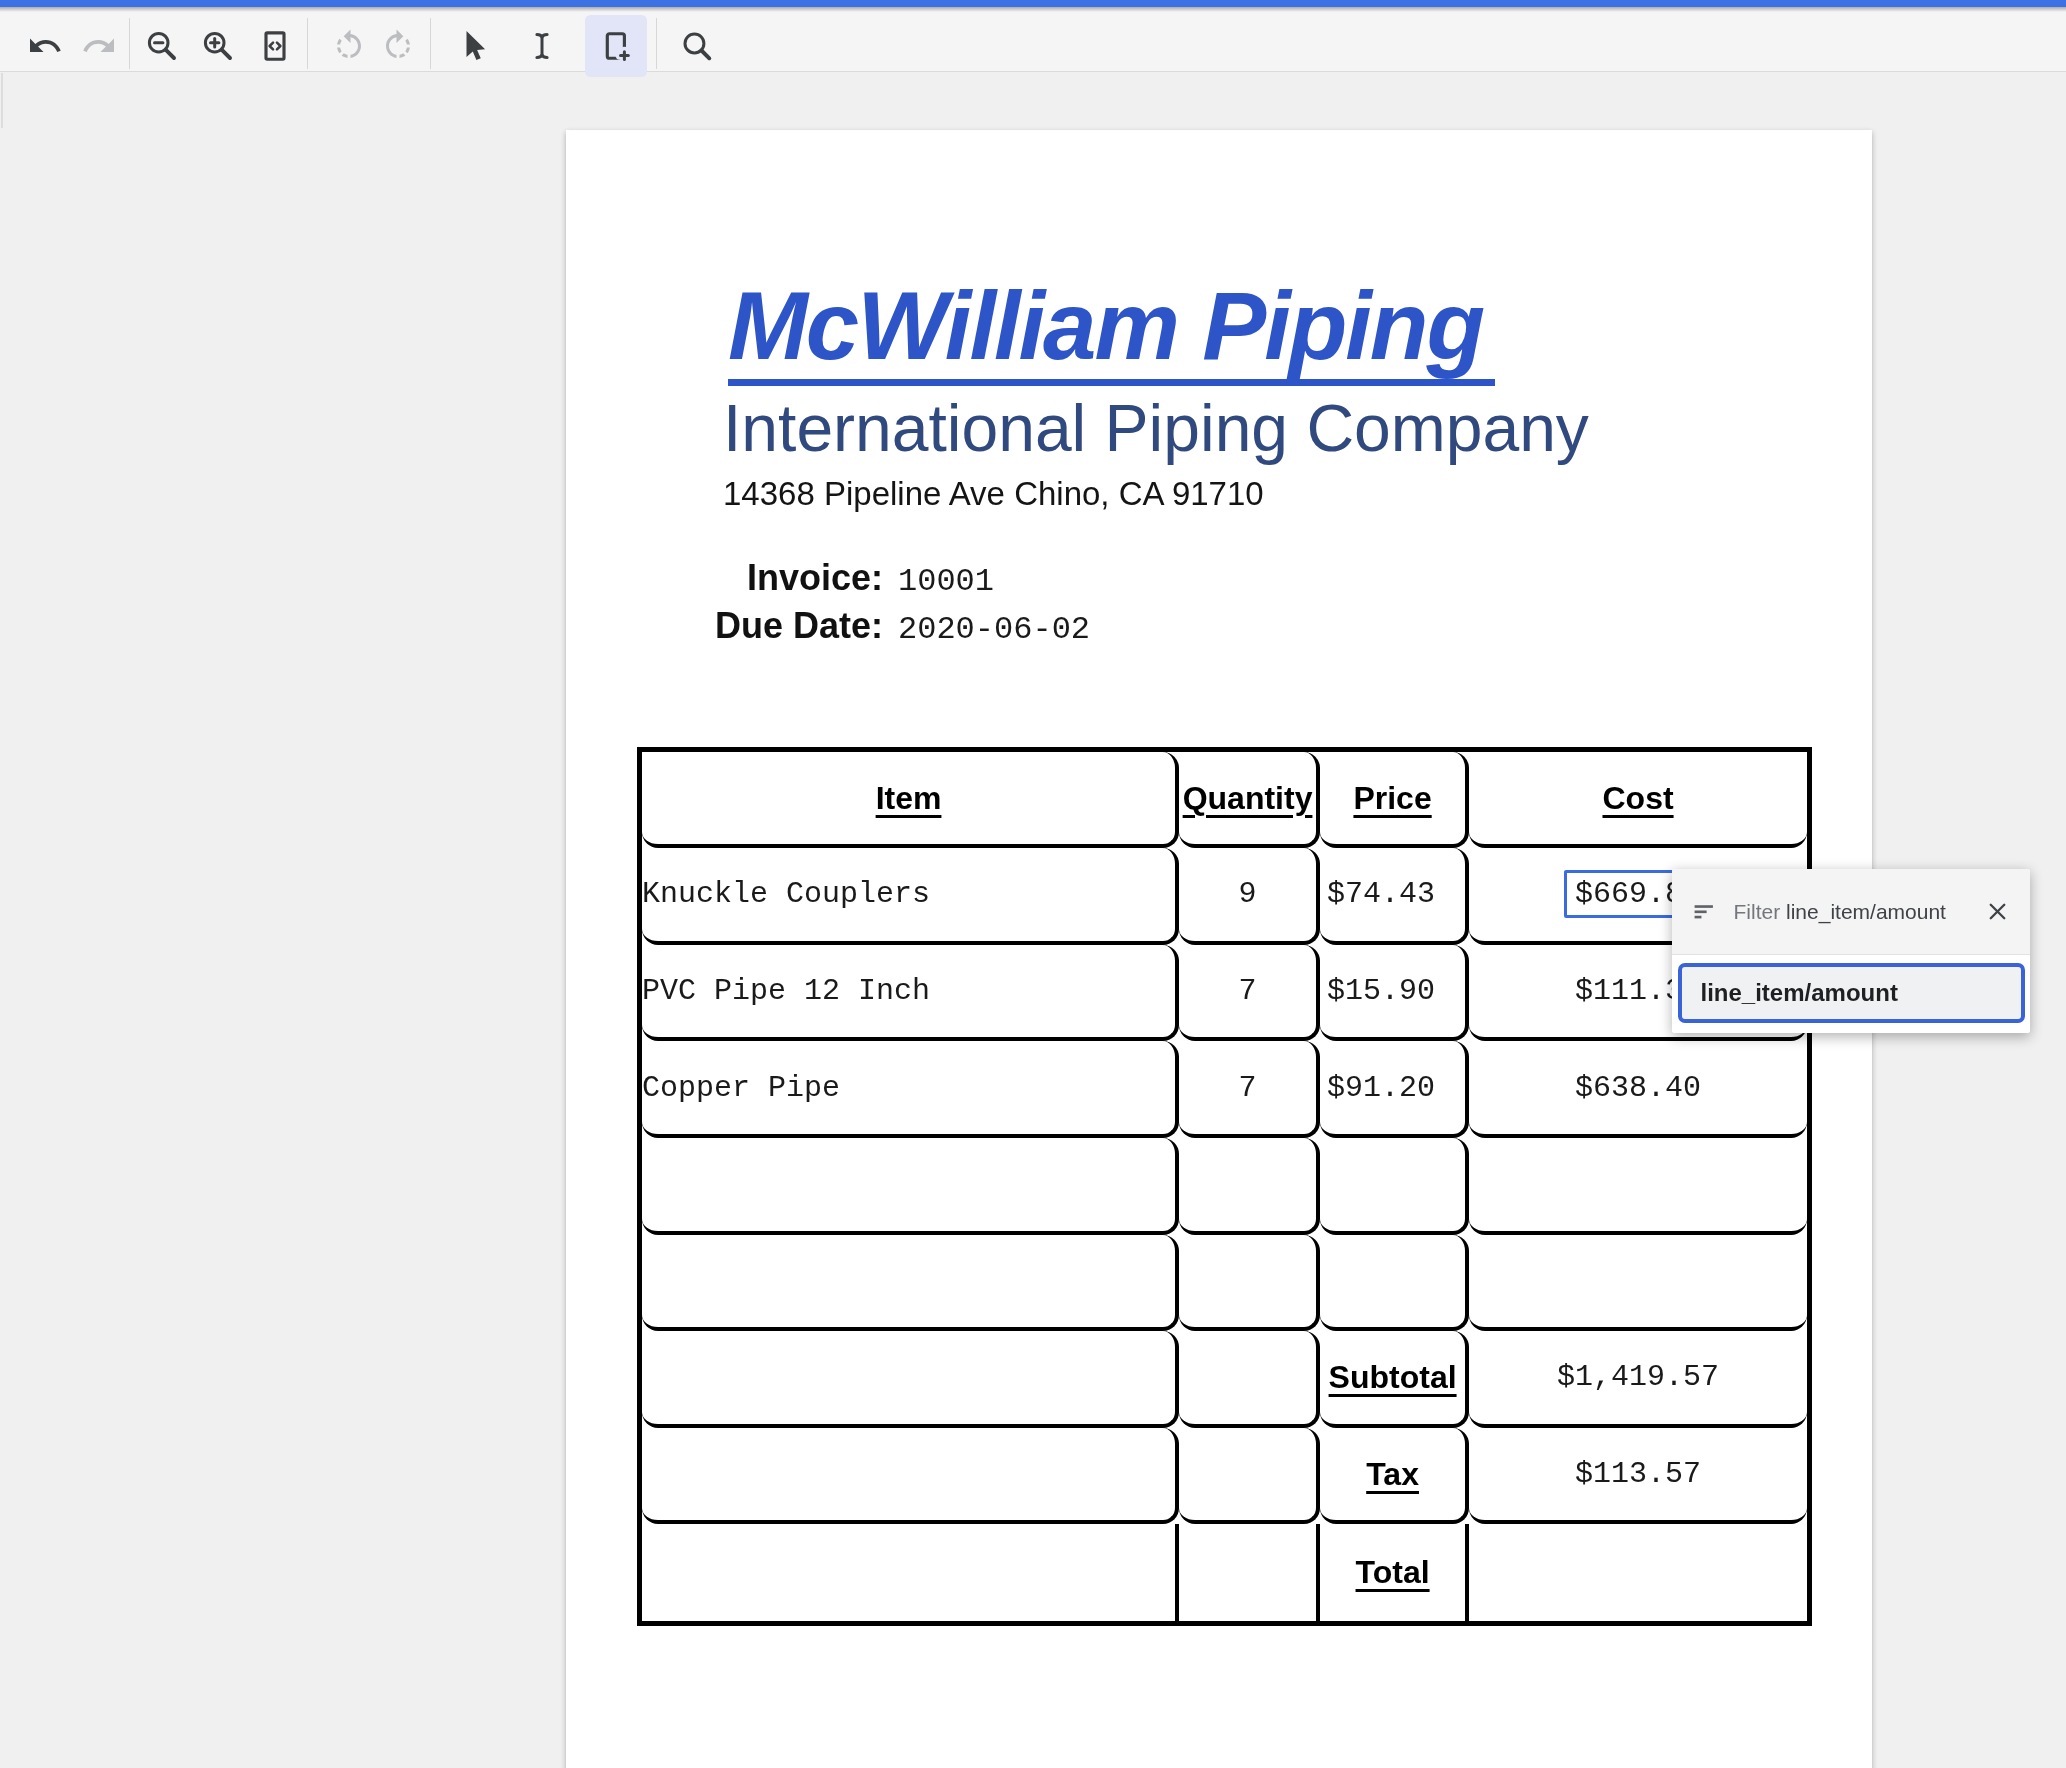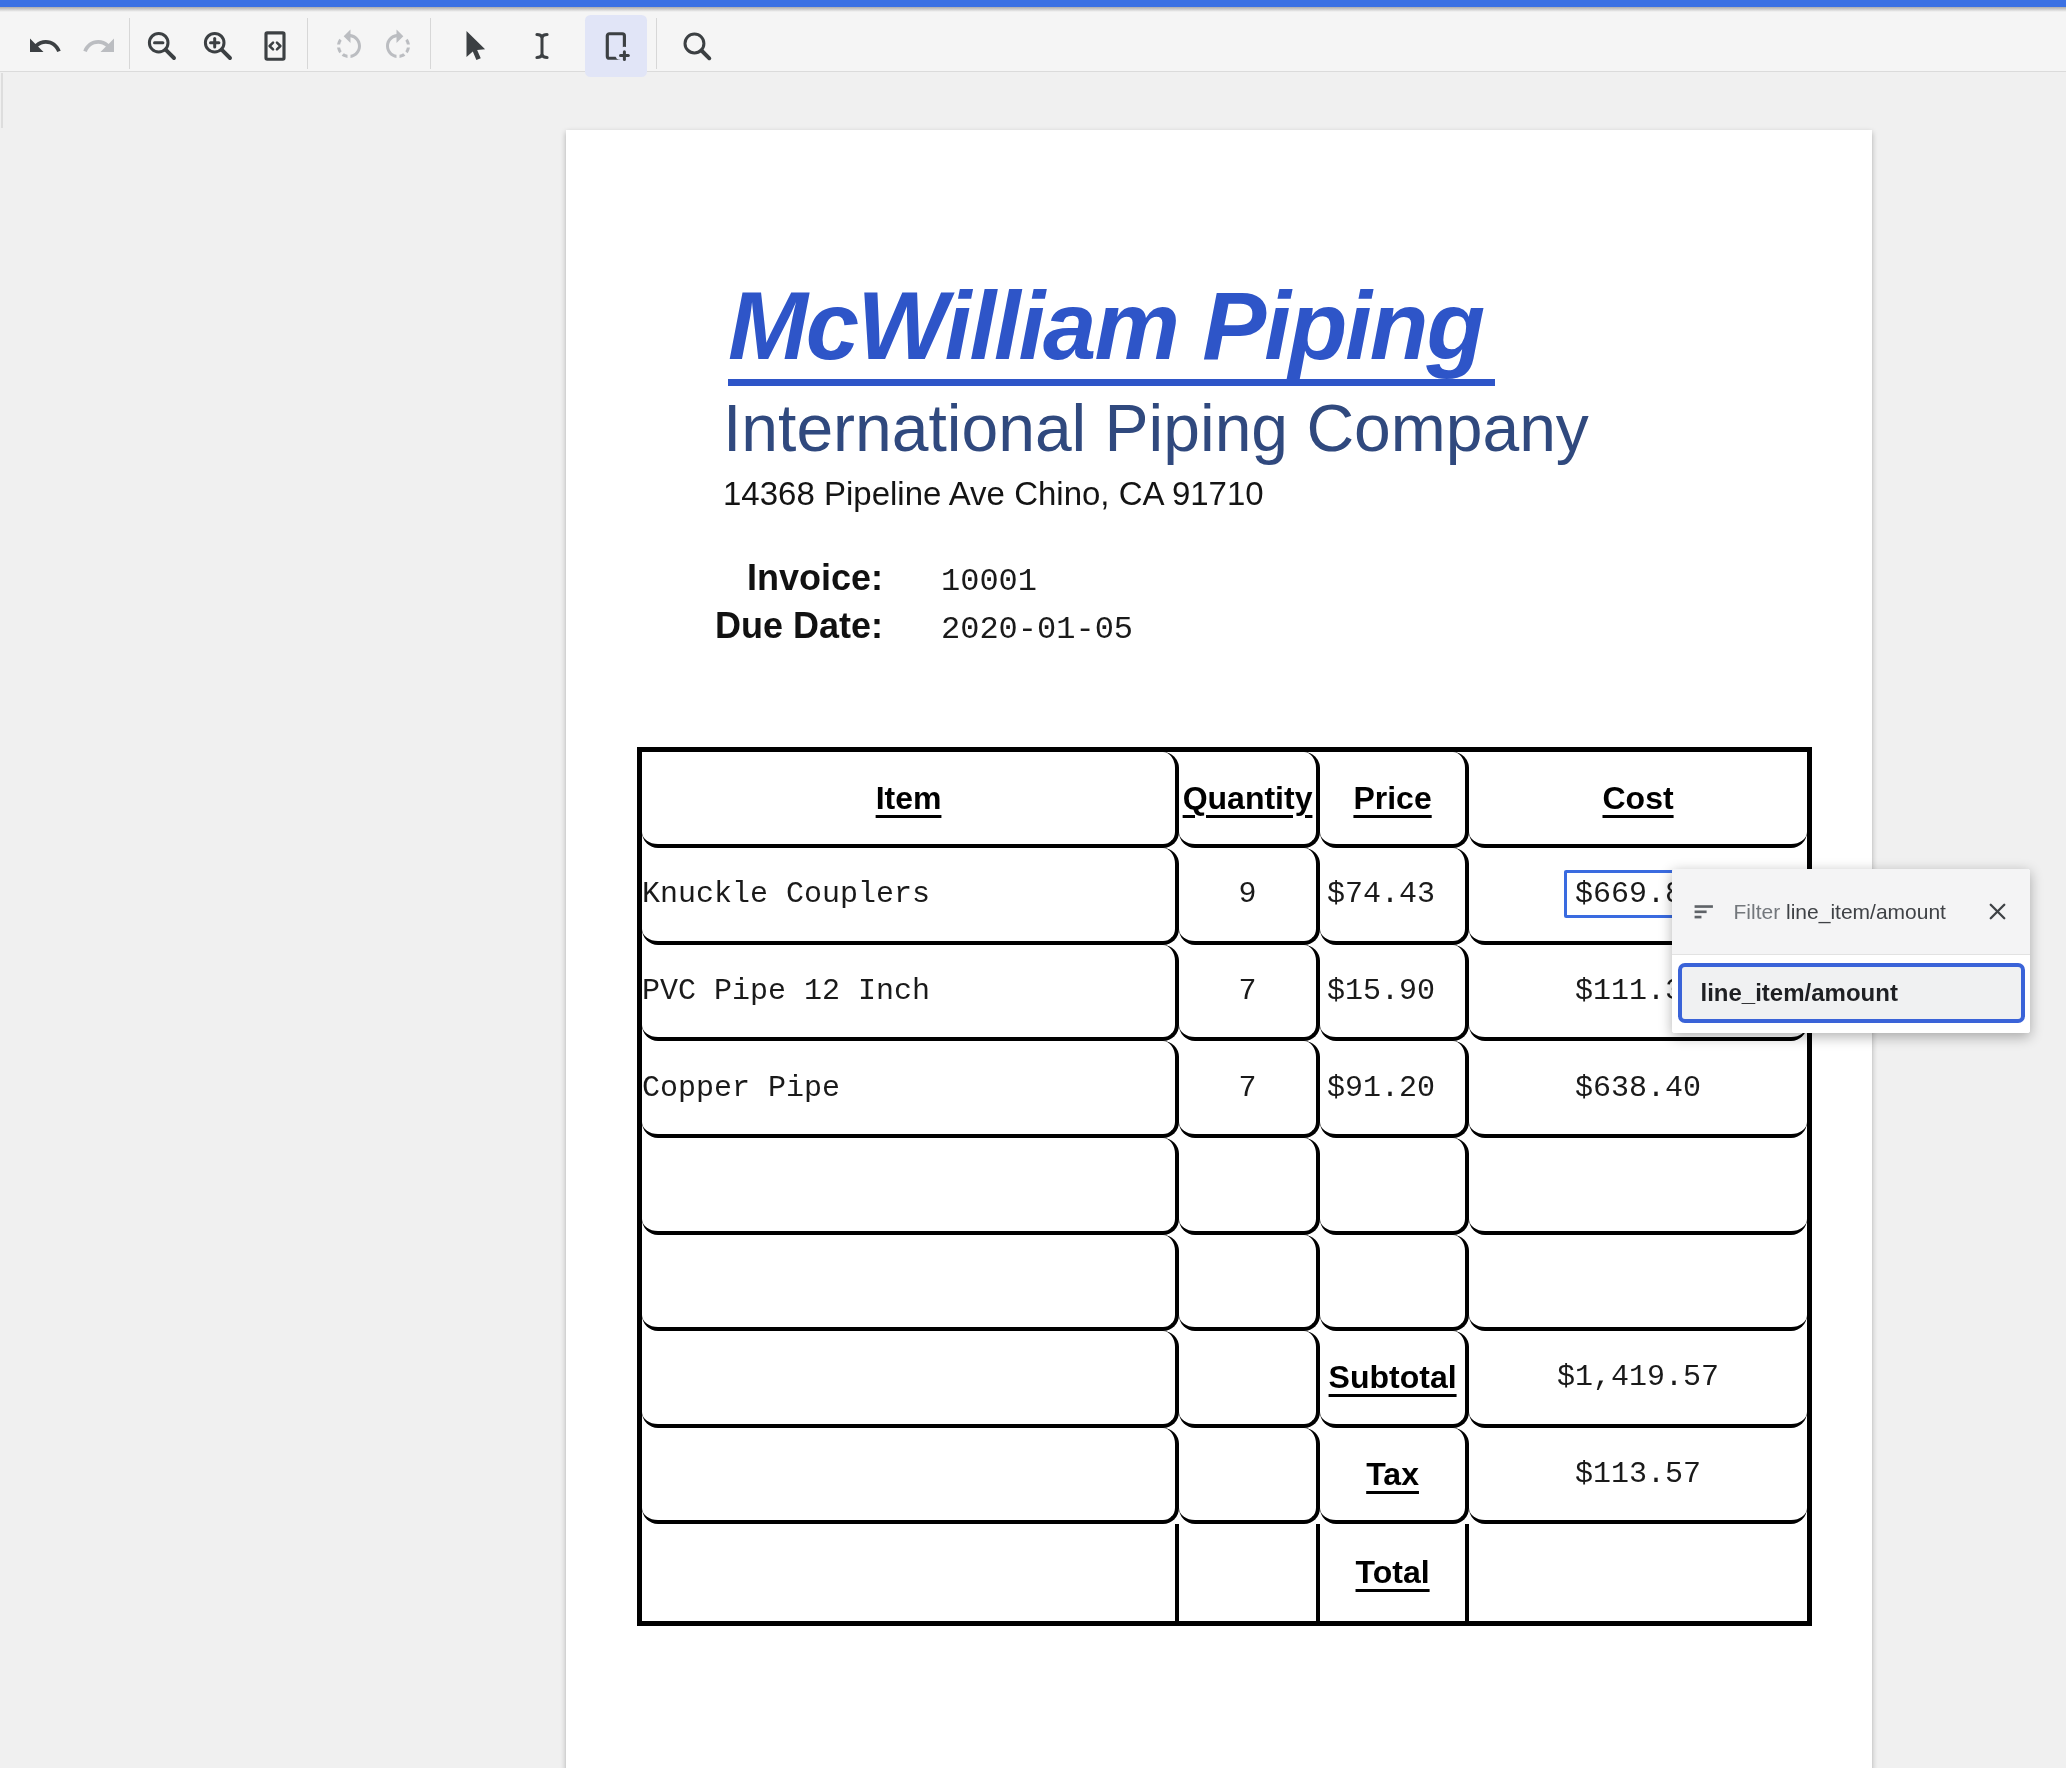--- a/index.html
+++ b/index.html
@@ -25,21 +25,21 @@
 
   
   .page { position:absolute; left:566px; top:82px; width:1306px; height:1677px;
           background:#FFFFFF; box-shadow:0 2.1px 5.5px rgba(0,0,0,.28); z-index:1;margin-top:48px; }
   .doc-title { position:absolute; left:162px; top:146px; font-size:96px; font-weight:bold;
                font-style:italic; color:#2E55C8; letter-spacing:-2.1px; display:inline-block;
                border-bottom:7.6px solid #2E55C8; padding-bottom:2.7px; padding-right:12.4px; line-height:1.05; }
   .doc-subtitle { position:absolute; left:157px; top:262px; font-size:66px; color:#30497E; line-height:1.1; }
   .doc-address { position:absolute; left:157px; top:345px; font-size:33px; color:#141414; }
   .inv-fields { position:absolute; left:103px; top:427px; }
-  .inv-line { display:flex; align-items:baseline; height:48px;gap:43px; }
+  .inv-line { display:flex; align-items:baseline; height:48px; }
   .inv-label { width:214px; text-align:right; font-size:36px; font-weight:bold; color:#111; }
   .inv-value { margin-left:15px; font-family:"Liberation Mono", monospace; font-size:32px; color:#1A1A1A; }
 
   
   .inv-table { position:absolute; left:71px; top:617px; width:1175px; height:879px;
                border:5.5px solid #000; display:grid;
                grid-template-columns:46.1% 12.1% 12.8% 29%;
                grid-template-rows:96px repeat(8, 1fr); }
   .cell { display:flex; align-items:center; overflow:hidden; }
   .bR { border-right:4.1px solid #000; }
@@ -161,21 +161,21 @@
   <div class="doc-subtitle">International Piping Company</div>
   <div class="doc-address">14368 Pipeline Ave Chino, CA 91710</div>
 
   <div class="inv-fields">
     <div class="inv-line">
       <span class="inv-label">Invoice:</span>
       <span class="inv-value">10001</span>
     </div>
     <div class="inv-line">
       <span class="inv-label">Due Date:</span>
-      <span class="inv-value">2020-01-05</span>
+      <span class="inv-value">2020-06-02</span>
     </div>
   </div>
 
   <div class="inv-table">
       <div class="cell hcell bB bR">Item</div>
       <div class="cell hcell bB bR">Quantity</div>
       <div class="cell hcell bB bR">Price</div>
       <div class="cell hcell bB">Cost</div>
       <div class="cell mono c-item bB bR">Knuckle Couplers</div>
       <div class="cell mono c-qty bB bR">9</div>

